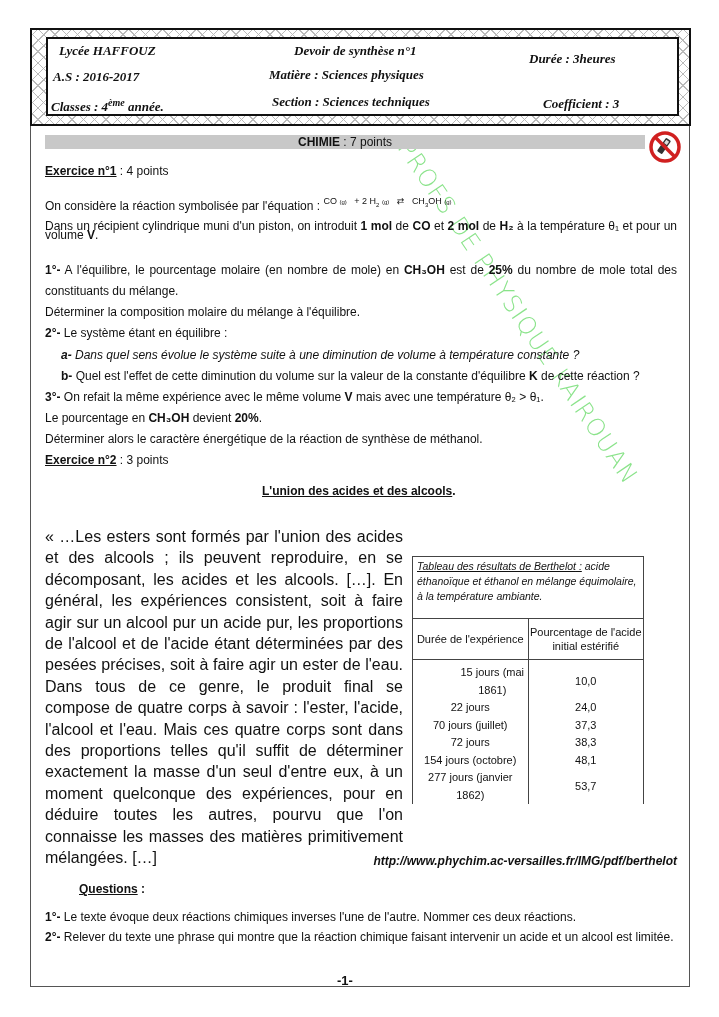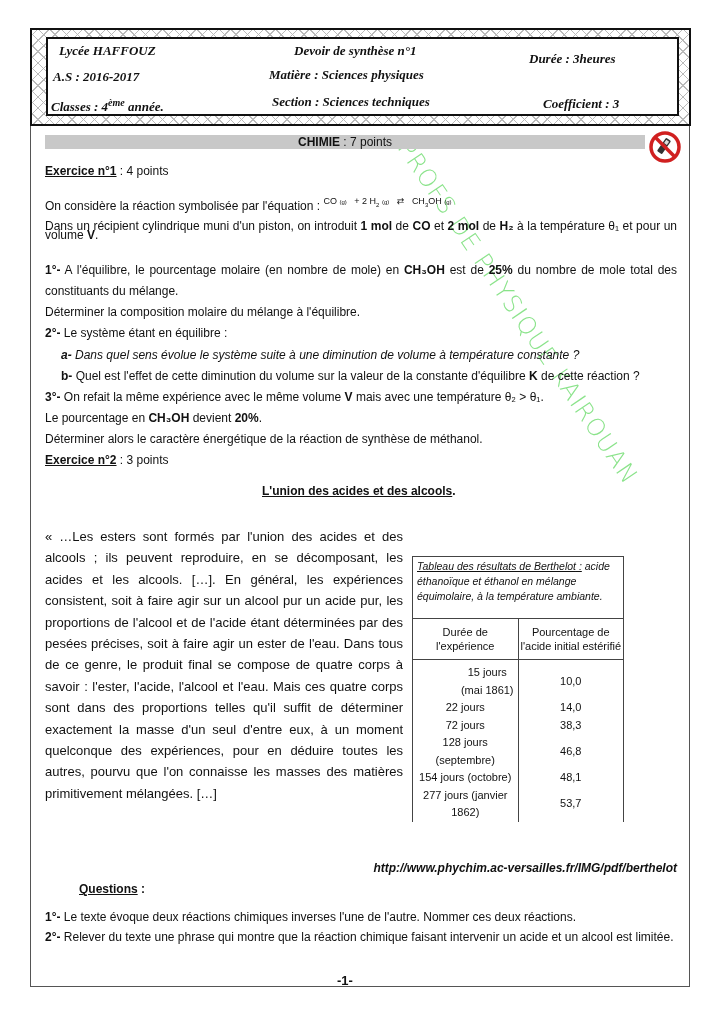--- a/index.html
+++ b/index.html
@@ -22,22 +22,22 @@
   .chimie-bar { position:absolute; left:45px; top:135px; width:600px; height:14px;
                 background:#c8c8c8; text-align:center; font-size:12px; line-height:14px; }
   .no-phone { position:absolute; left:648px; top:130px; width:34px; height:34px; }
   .line { position:absolute; left:45px; white-space:nowrap; font-size:12px; }
   .u { text-decoration:underline; font-weight:bold; }
   b { font-weight:bold; }
   .sm { font-size:6px; }
   .eq { font-size:9px; }
   .quote p { margin:0; text-align:justify; text-align-last:justify; }
   .quote p.last { text-align-last:left; }
-  .quote { position:absolute; left:45px; width:358px; font-size:13px; line-height:21.4px; }
-  table.berthelot { position:absolute; left:412px; top:556px; width:212px;
+  .quote { position:absolute; left:45px; width:358px; font-size:16px; line-height:21.4px; }
+  table.berthelot { position:absolute; left:412px; top:556px; width:232px;
                     border-collapse:collapse; font-size:11px; }
   table.berthelot td { border-left:1px solid #444; border-right:1px solid #444; padding:0; text-align:center; }
   table.berthelot tr.cap td { border-top:1px solid #444; border-bottom:1px solid #444; text-align:left;
                               font-style:italic; font-size:10.5px; line-height:15px; padding:2px 4px 14px 4px; }
   table.berthelot tr.hd td { border-bottom:1px solid #444; height:40px; line-height:14px; }
   table.berthelot tr.dr td { line-height:17.5px; }
   table.berthelot tr.lastrow td { border-bottom:1px solid #444; }
   .watermark { position:absolute; left:415px; top:135px; color:#7ee07e;
                font-size:24px; letter-spacing:1px; transform:rotate(56deg);
                transform-origin:0 0; white-space:nowrap; pointer-events:none;
@@ -115,41 +115,41 @@
   <tr class="hd">
     <td style="width:50%;">Durée de l'expérience</td>
     <td>Pourcentage de l'acide initial estérifié</td>
   </tr>
   <tr class="dr">
         <td style="padding-top:4px;padding-left:44px;">15 jours (mai 1861)</td>
         <td style="padding-top:4px;">10,0</td>
       </tr>
   <tr class="dr">
         <td>22 jours</td>
-        <td>14,0</td>
+        <td>24,0</td>
+      </tr>
+  <tr class="dr">
+        <td>70 jours (juillet)</td>
+        <td>37,3</td>
       </tr>
   <tr class="dr">
         <td>72 jours</td>
         <td>38,3</td>
-      </tr>
-  <tr class="dr">
-        <td>128 jours (septembre)</td>
-        <td>46,8</td>
       </tr>
   <tr class="dr">
         <td>154 jours (octobre)</td>
         <td>48,1</td>
       </tr>
   <tr class="dr">
         <td>277 jours (janvier 1862)</td>
         <td>53,7</td>
       </tr>
 </tbody>
   </table>
 
-<div class="line" style="top:854px; left:auto; right:42px; font-weight:bold; font-style:italic;margin-top:7px;">http://www.phychim.ac-versailles.fr/IMG/pdf/berthelot</div>
+<div class="line" style="top:854px; left:auto; right:42px; font-weight:bold; font-style:italic;">http://www.phychim.ac-versailles.fr/IMG/pdf/berthelot</div>
 
 <div class="line" style="top:882px;margin-left:34px;"><span class="u">Questions</span><b> :</b></div>
 
 <div class="line" style="top:910px;"><b>1°-</b><span> Le texte évoque deux réactions chimiques inverses l'une de l'autre. Nommer ces deux réactions.</span></div>
 <div class="line" style="top:929px; width:632px; white-space:normal; text-align:justify; line-height:16px;"><b>2°-</b><span> Relever du texte une phrase qui montre que la réaction chimique faisant intervenir un acide et un alcool est limitée.</span></div>
 
 <div class="line" style="top:973px; left:337px; font-weight:bold; font-size:13px;">-1-</div>
 
 </body></html>

